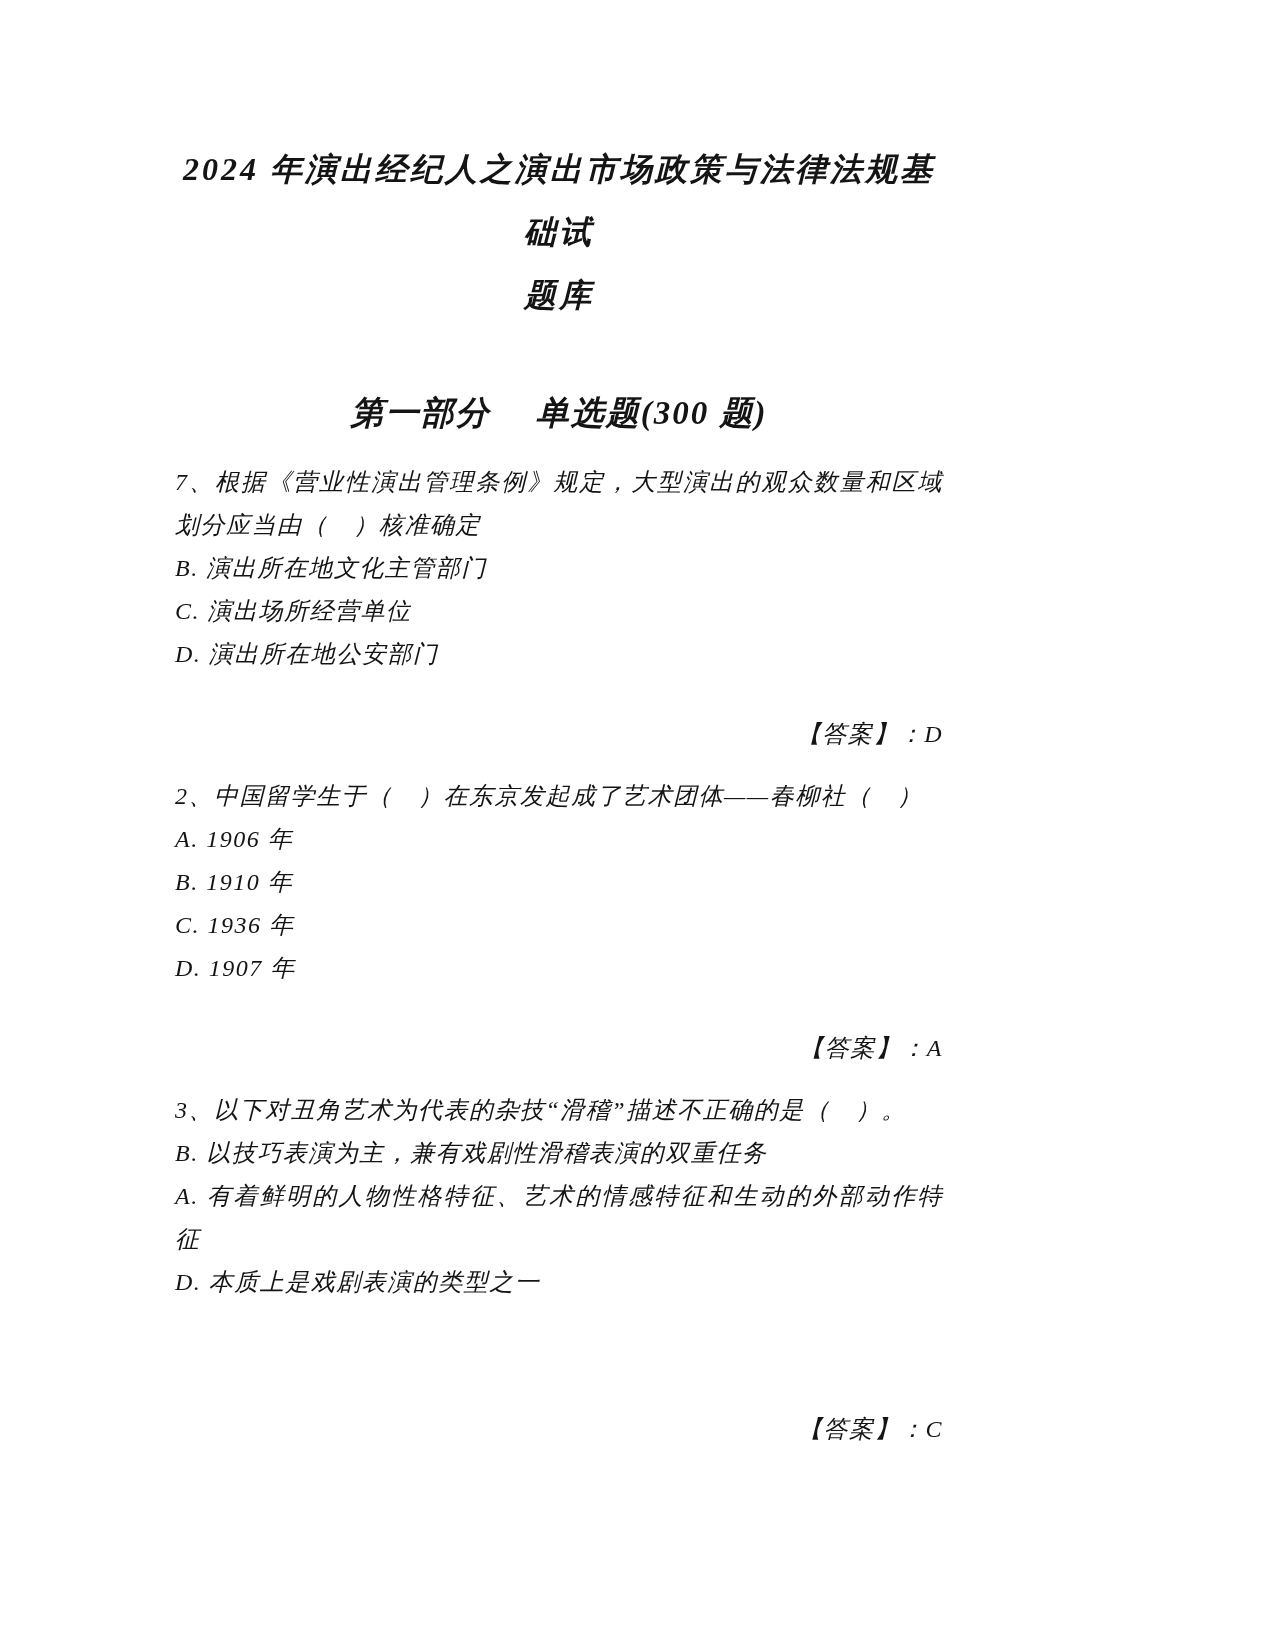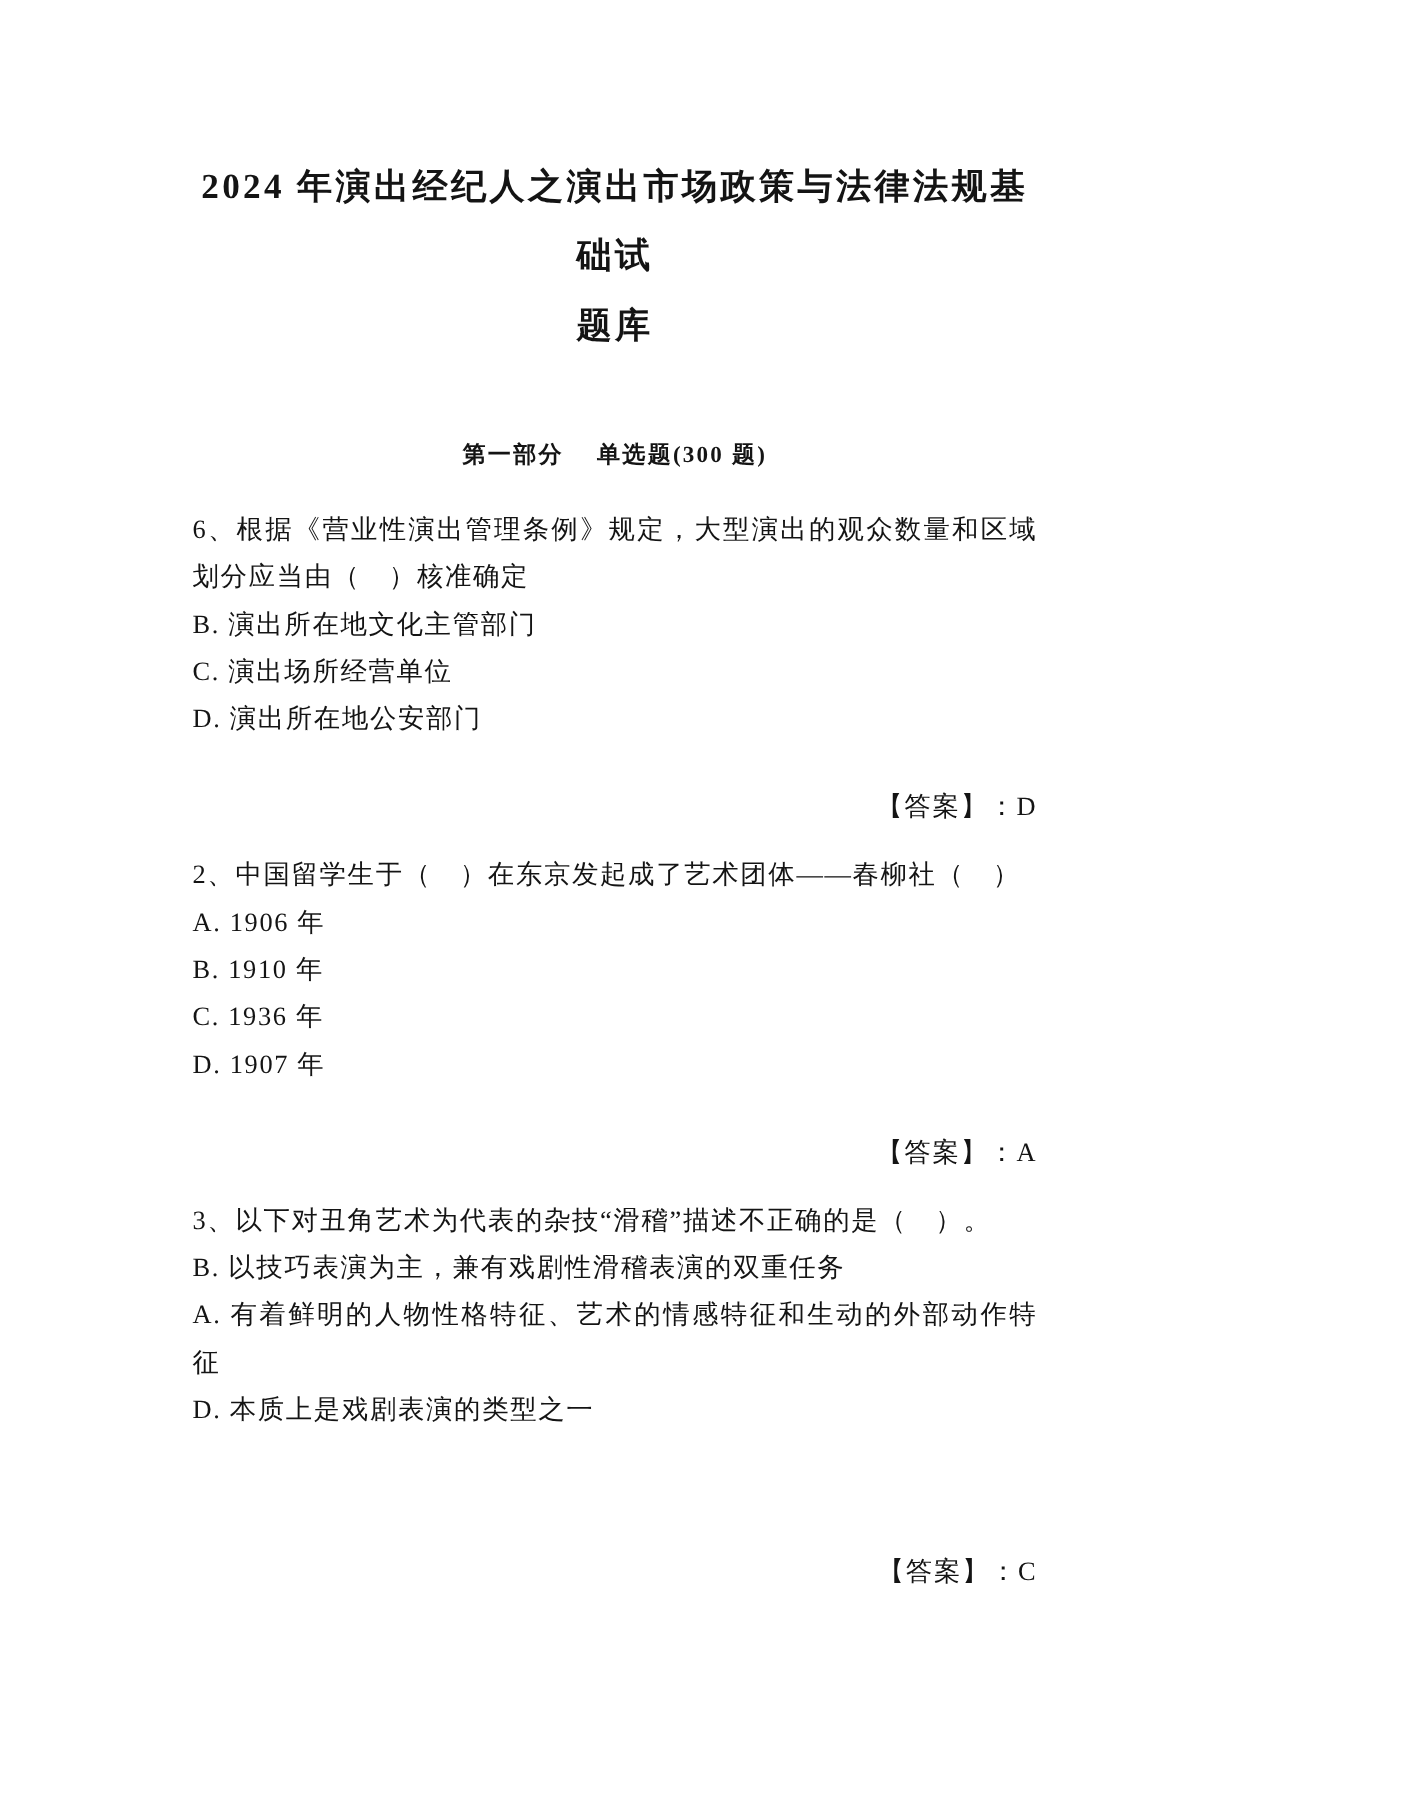--- a/index.html
+++ b/index.html
@@ -12,33 +12,34 @@
     height: 1650px;
     font-family: "Liberation Serif", "DejaVu Serif", serif;
     color: #141414;
     overflow: hidden;
   }
   .page {
     box-sizing: border-box;
     width: 1176px;
     height: 1650px;
     padding: 0 233px 0 175px;
+    font-style: italic;
   }
   .title {
     margin: 0;
     padding-top: 138px;
     font-size: 32px;
     font-weight: bold;
     line-height: 63px;
     text-align: center;
     letter-spacing: 3px;
   }
   .section-heading {
     margin: 70px 0 0 0;
-    font-size: 21px;
+    font-size: 33px;
     font-weight: bold;
     line-height: 32px;
     text-align: center;
     letter-spacing: 2px;
   }
   .questions {
     margin-top: 32px;
   }
   .stem, .option {
     margin: 0;
@@ -64,21 +65,21 @@
 
 <div class="page">
 
   <h1 class="title"><span>2024 年演出经纪人之演出市场政策与法律法规基础试</span><br><span>题库</span></h1>
 
   <h2 class="section-heading">第一部分　 单选题(300 题)</h2>
 
   <div class="questions">
 
     <section class="question">
-      <p class="stem">6、根据《营业性演出管理条例》规定，大型演出的观众数量和区域划分应当由（　）核准确定</p>
+      <p class="stem">7、根据《营业性演出管理条例》规定，大型演出的观众数量和区域划分应当由（　）核准确定</p>
       <p class="option">B. 演出所在地文化主管部门</p>
       <p class="option">C. 演出场所经营单位</p>
       <p class="option">D. 演出所在地公安部门</p>
       <p class="answer"><span>【答案】：</span><span>D</span></p>
     </section>
 
     <section class="question">
       <p class="stem">2、中国留学生于（　）在东京发起成了艺术团体——春柳社（　）</p>
       <p class="option">A. 1906 年</p>
       <p class="option">B. 1910 年</p>

